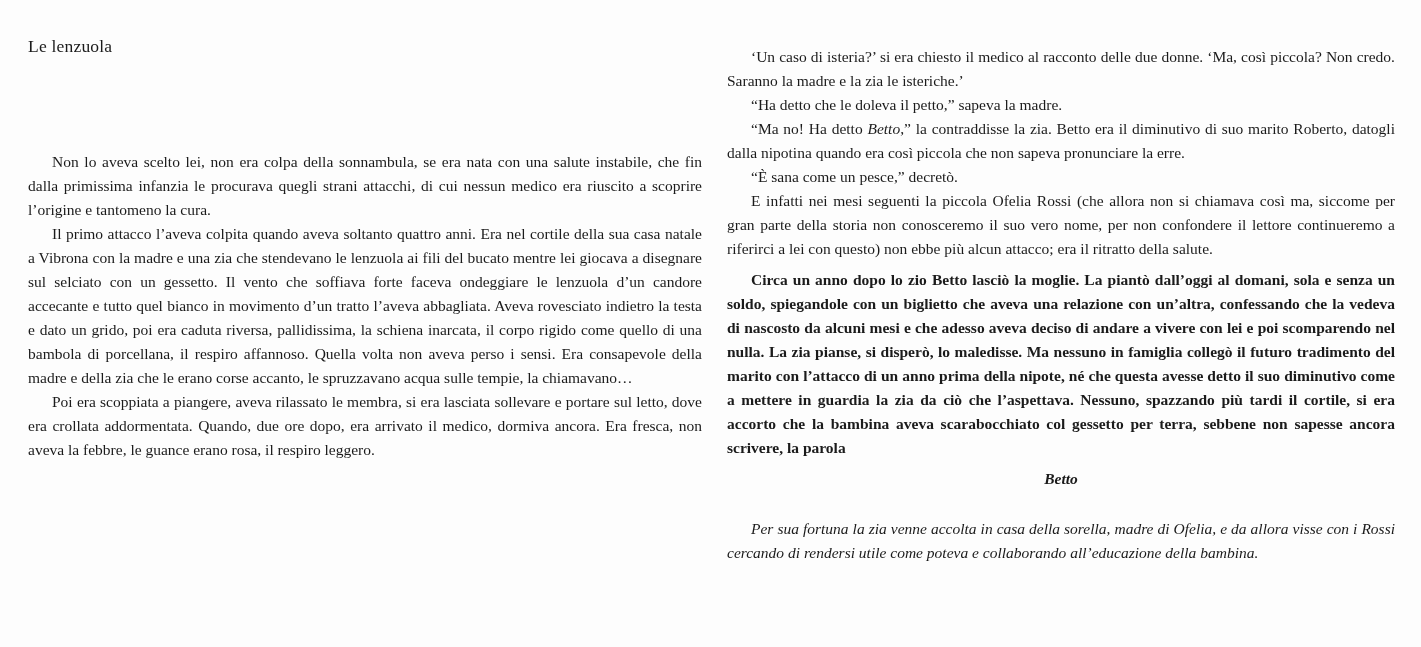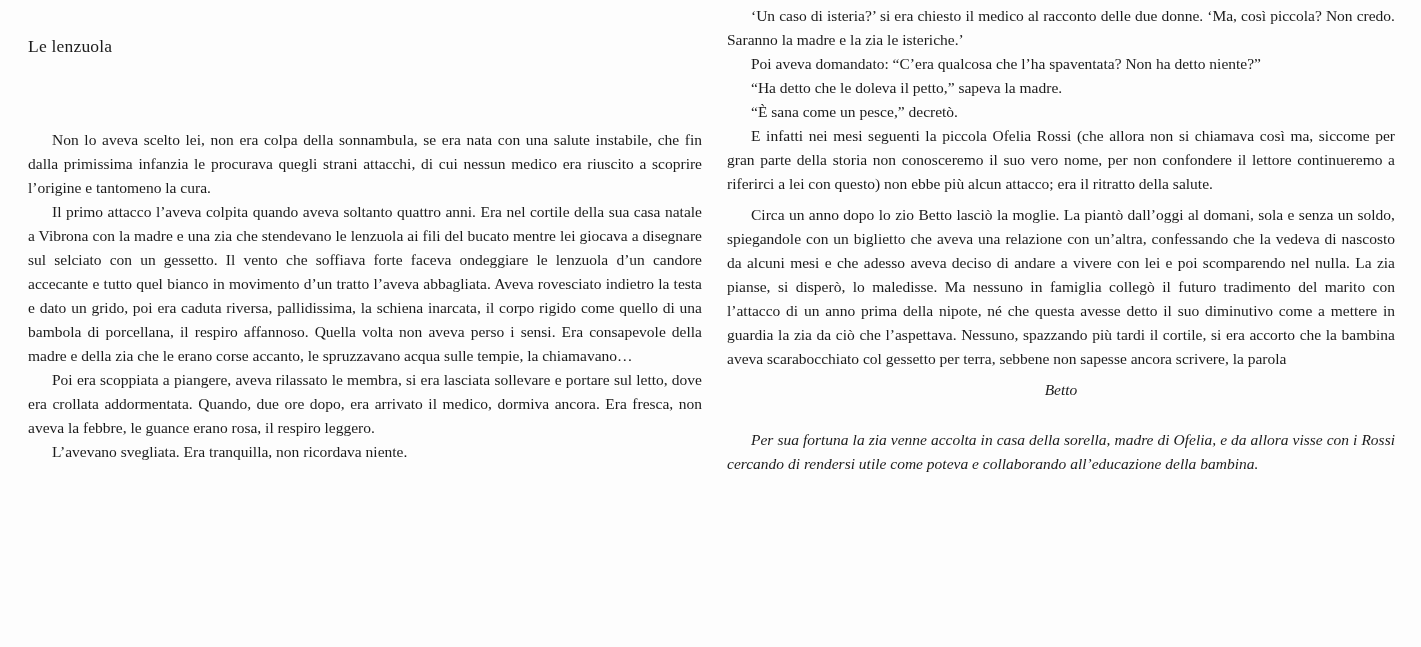--- a/index.html
+++ b/index.html
@@ -13,63 +13,62 @@
     -webkit-hyphens: auto;
     hyphens: auto;
   }
   .spread {
     display: flex;
     width: 1421px;
     height: 647px;
   }
   .page { box-sizing: border-box; }
   .page-left  { width: 710px; padding: 0 8px 0 28px; }
-  .page-right { width: 711px; padding: 4px 26px 0 17px; }
+  .page-right { width: 711px; padding: 4px 26px 0 17px; margin-top: 41px; }
   .chapter-title {
     font-size: 17.5px;
     font-weight: normal;
     letter-spacing: 0.2px;
     text-align: left;
     margin: 34px 0 0 0;
     line-height: 24px;
   }
-  .page-left .body-text { margin-top: 70px; }
+  .page-left .body-text { margin-top: 92px; }
   .body-text p {
     margin: 0;
     font-size: 15.5px;
     line-height: 24px;
     text-align: justify;
     text-indent: 24px;
   }
   .body-text p.center {
     text-align: center;
     text-indent: 0;
   }
-  .body-text p.brk-small { margin-top: 7px; }
+  .body-text p.brk-small { margin-top: 7px; font-weight: bold; }
   .body-text p.brk-large { margin-top: 26px; font-style: italic; }
   .italic { font-style: italic; }
 </style>
 </head>
 <body style="background: rgb(253, 253, 253); color: rgb(27, 27, 27);">
 
 <div class="spread">
   <div class="page page-left">
     <h1 class="chapter-title">Le lenzuola</h1>
     <div class="body-text" id="left-body">
         <p><span>Non lo aveva scelto lei, non era colpa della sonnambula, se era nata con una salute instabile, che fin dalla primissima infanzia le procurava quegli strani attacchi, di cui nessun medico era riuscito a scoprire l’origine e tantomeno la cura.</span></p>
         <p><span>Il primo attacco l’aveva colpita quando aveva soltanto quattro anni. Era nel cortile della sua casa natale a Vibrona con la madre e una zia che stendevano le lenzuola ai fili del bucato mentre lei giocava a disegnare sul selciato con un gessetto. Il vento che soffiava forte faceva ondeggiare le lenzuola d’un candore accecante e tutto quel bianco in movimento d’un tratto l’aveva abbagliata. Aveva rovesciato indietro la testa e dato un grido, poi era caduta riversa, pallidissima, la schiena inarcata, il corpo rigido come quello di una bambola di porcellana, il respiro affannoso. Quella volta non aveva perso i sensi. Era consapevole della madre e della zia che le erano corse accanto, le spruzzavano acqua sulle tempie, la chiamavano…</span></p>
         <p><span>Poi era scoppiata a piangere, aveva rilassato le membra, si era lasciata sollevare e portare sul letto, dove era crollata addormentata. Quando, due ore dopo, era arrivato il medico, dormiva ancora. Era fresca, non aveva la febbre, le guance erano rosa, il respiro leggero.</span></p>
-        <p><span>L’avevano svegliata. Era tranquilla, non ricordava niente.</span></p>
       </div>
   </div>
   <div class="page page-right">
     <div class="body-text" id="right-body">
         <p><span>‘Un caso di isteria?’ si era chiesto il medico al racconto delle due donne. ‘Ma, così piccola? Non credo. Saranno la madre e la zia le isteriche.’</span></p>
-        <p><span>Poi aveva domandato: “C’era qualcosa che l’ha spaventata? Non ha detto niente?”</span></p>
         <p><span>“Ha detto che le doleva il petto,” sapeva la madre.</span></p>
+        <p><span>“Ma no! Ha detto </span><span class="italic">Betto</span><span>,” la contraddisse la zia. Betto era il diminutivo di suo marito Roberto, datogli dalla nipotina quando era così piccola che non sapeva pronunciare la erre.</span></p>
         <p><span>“È sana come un pesce,” decretò.</span></p>
         <p><span>E infatti nei mesi seguenti la piccola Ofelia Rossi (che allora non si chiamava così ma, siccome per gran parte della storia non conosceremo il suo vero nome, per non confondere il lettore continueremo a riferirci a lei con questo) non ebbe più alcun attacco; era il ritratto della salute.</span></p>
         <p class="brk-small"><span>Circa un anno dopo lo zio Betto lasciò la moglie. La piantò dall’oggi al domani, sola e senza un soldo, spiegandole con un biglietto che aveva una relazione con un’altra, confessando che la vedeva di nascosto da alcuni mesi e che adesso aveva deciso di andare a vivere con lei e poi scomparendo nel nulla. La zia pianse, si disperò, lo maledisse. Ma nessuno in famiglia collegò il futuro tradimento del marito con l’attacco di un anno prima della nipote, né che questa avesse detto il suo diminutivo come a mettere in guardia la zia da ciò che l’aspettava. Nessuno, spazzando più tardi il cortile, si era accorto che la bambina aveva scarabocchiato col gessetto per terra, sebbene non sapesse ancora scrivere, la parola</span></p>
         <p class="center brk-small"><span class="italic">Betto</span></p>
         <p class="brk-large"><span>Per sua fortuna la zia venne accolta in casa della sorella, madre di Ofelia, e da allora visse con i Rossi cercando di rendersi utile come poteva e collaborando all’educazione della bambina.</span></p>
       </div>
   </div>
 </div>
 
 </body></html>

